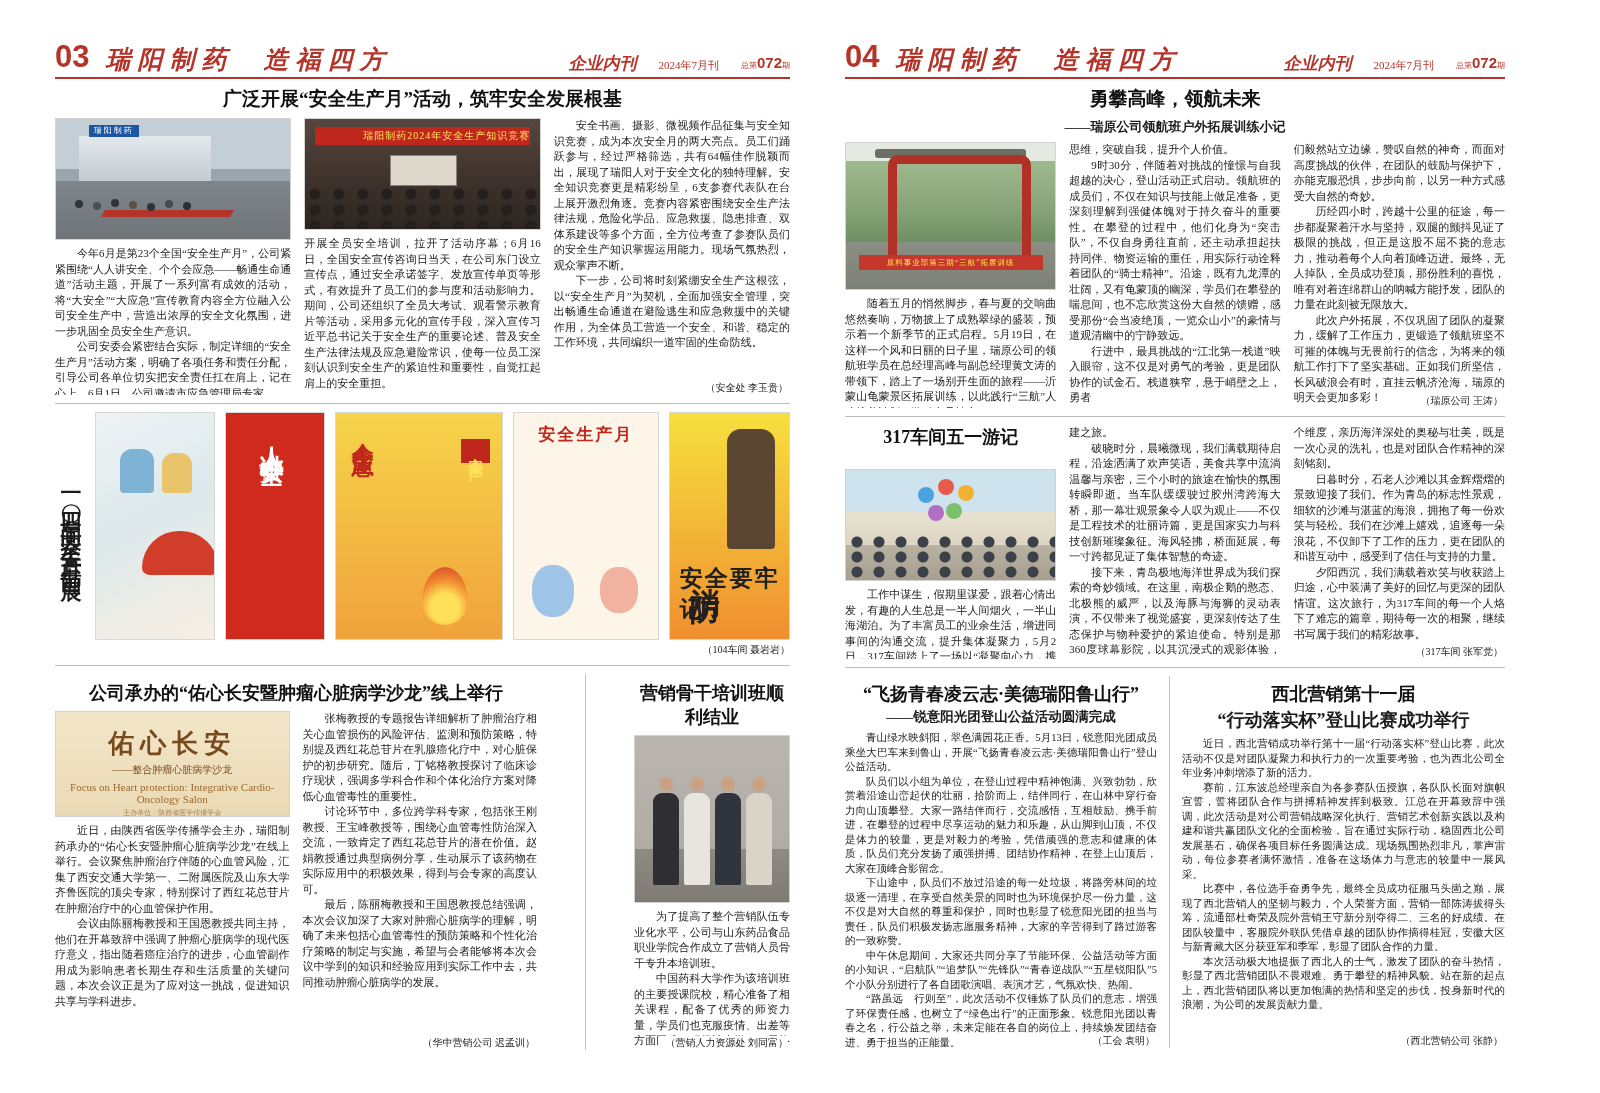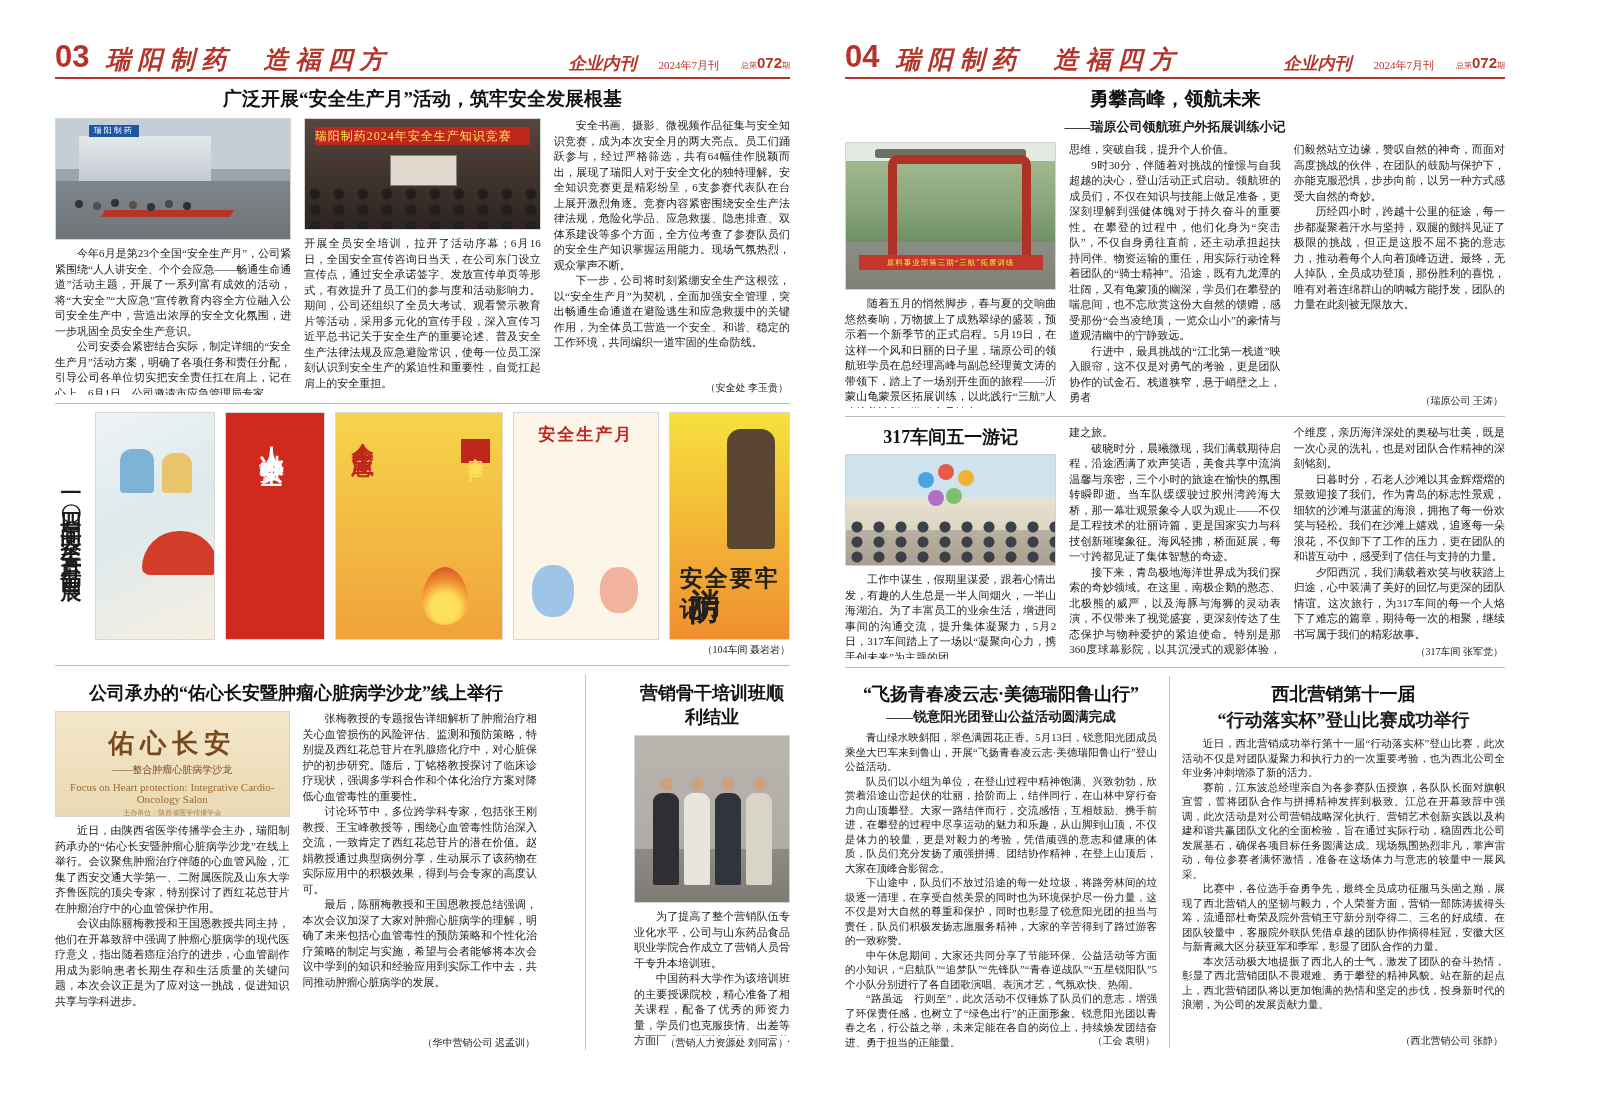--- a/index.html
+++ b/index.html
@@ -35,21 +35,21 @@
 
   
   .a1-cols{height:277px;}
   .phA{height:122px;background:linear-gradient(#c3ced6 0%,#c3ced6 42%,#9aa6ad 42%,#9aa6ad 52%,#7e868b 52%,#6f7478 100%);}
   .phA .bldg{position:absolute;left:10%;top:14%;width:56%;height:38%;background:linear-gradient(#e3e8eb,#c4ccd2);}
   .phA .sign{position:absolute;left:14%;top:5%;background:#1c57a0;color:#fff;font-size:8px;line-height:1.3;padding:1px 5px;letter-spacing:2px;}
   .phA .rcarpet{position:absolute;left:20%;bottom:18%;width:55%;height:7px;background:#b5342a;transform:skewX(-30deg);}
   .phA .crowd{position:absolute;left:8%;bottom:26%;width:8px;height:8px;border-radius:50%;background:#30343a;
       box-shadow:18px 2px 0 #4a4f55,36px -1px 0 #30343a,54px 1px 0 #5a5047,72px 3px 0 #30343a,90px 0 0 #444a50,108px 2px 0 #2c3036;}
   .phB{height:112px;background:linear-gradient(#57463d,#3c312b 60%,#2c2522);}
-  .phB .ban{position:absolute;top:7%;left:4%;right:4%;height:18px;background:#c0271c;color:#ffe05a;font-size:12px;line-height:18px;text-align:left;letter-spacing:1px;white-space:nowrap;overflow:hidden;}
+  .phB .ban{position:absolute;top:7%;left:4%;right:4%;height:18px;background:#c0271c;color:#ffe05a;font-size:10px;line-height:18px;text-align:right;letter-spacing:1px;white-space:nowrap;overflow:hidden;}
   .phB .screen{position:absolute;top:33%;left:36%;width:28%;height:26%;background:#ded9cc;border:1px solid #8a8176;}
   .phB .crowd{position:absolute;left:0;right:0;bottom:0;height:38%;
       background:radial-gradient(circle at 10px 7px,#241f1c 5px,rgba(0,0,0,0) 6px);background-size:24px 16px;}
 
   .gallery{display:flex;gap:10px;align-items:stretch;}
   .galtitle{writing-mode:vertical-rl;text-orientation:upright;font-size:21px;font-weight:bold;letter-spacing:7px;height:228px;flex:0 0 30px;text-align:center;}
   .art{height:228px;border:1px solid #d8d8d8;box-sizing:border-box;position:relative;overflow:hidden;flex-shrink:0;}
   .art1{width:168px;background:linear-gradient(155deg,#eef3f5 0%,#dde9ec 45%,#f7efe2 100%);}
   .art1 .helmet{position:absolute;left:46px;top:118px;width:76px;height:44px;border-radius:40px 40px 8px 8px;background:#d23c2a;}
   .art1 .kid{position:absolute;left:24px;top:36px;width:34px;height:44px;border-radius:12px 12px 4px 4px;background:#7fb3d5;}
@@ -257,31 +257,32 @@
           <p class="ind">随着五月的悄然脚步，春与夏的交响曲悠然奏响，万物披上了成熟翠绿的盛装，预示着一个新季节的正式启程。5月19日，在这样一个风和日丽的日子里，瑞原公司的领航班学员在总经理高峰与副总经理黄文涛的带领下，踏上了一场别开生面的旅程——沂蒙山龟蒙景区拓展训练，以此践行“三航”人才培养计划，激励全员转变</p>
         </div>
         <div class="col">
           <p>思维，突破自我，提升个人价值。</p>
           <p class="ind">9时30分，伴随着对挑战的憧憬与自我超越的决心，登山活动正式启动。领航班的成员们，不仅在知识与技能上做足准备，更深刻理解到强健体魄对于持久奋斗的重要性。在攀登的过程中，他们化身为“突击队”，不仅自身勇往直前，还主动承担起扶持同伴、物资运输的重任，用实际行动诠释着团队的“骑士精神”。沿途，既有九龙潭的壮阔，又有龟蒙顶的幽深，学员们在攀登的喘息间，也不忘欣赏这份大自然的馈赠，感受那份“会当凌绝顶，一览众山小”的豪情与道观清幽中的宁静致远。</p>
           <p class="ind">行进中，最具挑战的“江北第一栈道”映入眼帘，这不仅是对勇气的考验，更是团队协作的试金石。栈道狭窄，悬于峭壁之上，勇者</p>
         </div>
         <div class="col">
           <p>们毅然站立边缘，赞叹自然的神奇，而面对高度挑战的伙伴，在团队的鼓励与保护下，亦能克服恐惧，步步向前，以另一种方式感受大自然的奇妙。</p>
           <p class="ind">历经四小时，跨越十公里的征途，每一步都凝聚着汗水与坚持，双腿的颤抖见证了极限的挑战，但正是这股不屈不挠的意志力，推动着每个人向着顶峰迈进。最终，无人掉队，全员成功登顶，那份胜利的喜悦，唯有对着连绵群山的呐喊方能抒发，团队的力量在此刻被无限放大。</p>
+          <p class="ind">此次户外拓展，不仅巩固了团队的凝聚力，缓解了工作压力，更锻造了领航班坚不可摧的体魄与无畏前行的信念，为将来的领航工作打下了坚实基础。正如我们所坚信，长风破浪会有时，直挂云帆济沧海，瑞原的明天会更加多彩！</p>
           <span class="byline">（瑞原公司 王涛）</span>
         </div>
       </div>
     </section>
 
     <div class="rule"></div>
 
     <section>
       <div class="cols a5-cols">
         <div class="col">
-          <h2 style="margin:0 0 5px;font-size:18px;">317车间五一游记</h2>
+          <h2 style="margin:0 0 20px;font-size:18px;">317车间五一游记</h2>
           <figure class="ph phE">
             <div class="kite"></div>
             <div class="crowd"></div>
           </figure>
           <p class="ind">工作中谋生，假期里谋爱，跟着心情出发，有趣的人生总是一半人间烟火，一半山海湖泊。为了丰富员工的业余生活，增进同事间的沟通交流，提升集体凝聚力，5月2日，317车间踏上了一场以“凝聚向心力，携手创未来”为主题的团</p>
         </div>
         <div class="col">
           <p>建之旅。</p>
           <p class="ind">破晓时分，晨曦微现，我们满载期待启程，沿途洒满了欢声笑语，美食共享中流淌温馨与亲密，三个小时的旅途在愉快的氛围转瞬即逝。当车队缓缓驶过胶州湾跨海大桥，那一幕壮观景象令人叹为观止——不仅是工程技术的壮丽诗篇，更是国家实力与科技创新璀璨象征。海风轻拂，桥面延展，每一寸跨都见证了集体智慧的奇迹。</p>
           <p class="ind">接下来，青岛极地海洋世界成为我们探索的奇妙领域。在这里，南极企鹅的憨态、北极熊的威严，以及海豚与海狮的灵动表演，不仅带来了视觉盛宴，更深刻传达了生态保护与物种爱护的紧迫使命。特别是那360度球幕影院，以其沉浸式的观影体验，引领我们穿越至另一</p>

